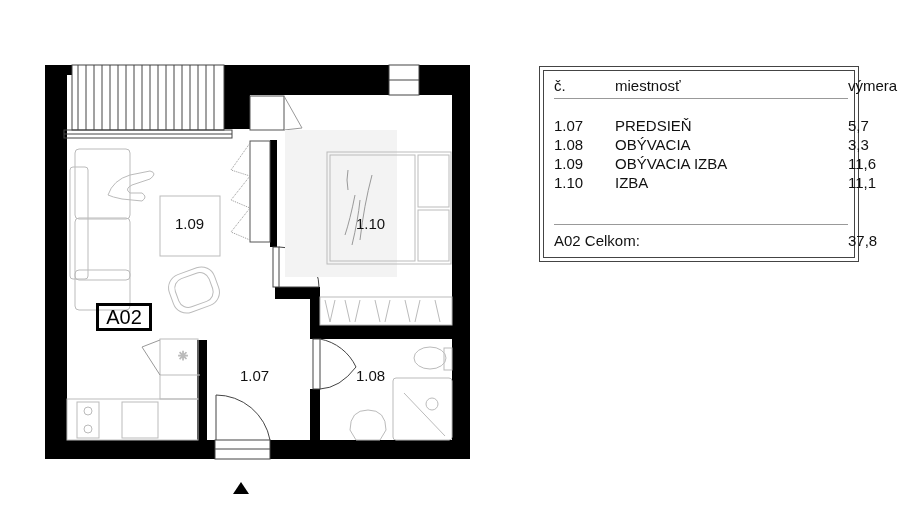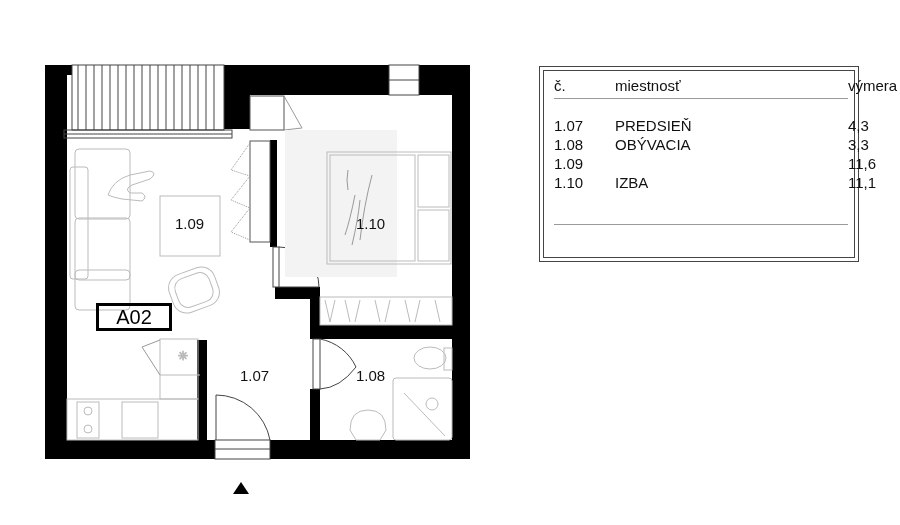--- a/index.html
+++ b/index.html
@@ -6,21 +6,21 @@
   body{width:900px;height:525px;position:relative;overflow:hidden;font-family:"Liberation Sans",sans-serif;}
   #plan{position:absolute;left:0;top:0;}
   .legend{position:absolute;left:539px;top:66px;width:320px;height:196px;border:1px solid #444;box-sizing:border-box;}
   .legend-inner{position:absolute;left:3px;top:3px;right:3px;bottom:3px;border:1px solid #444;}
   .lg-row{position:absolute;left:10px;right:6px;font-size:15px;color:#111;height:18px;line-height:18px;}
   .lg-c1{position:absolute;left:0;}
   .lg-c2{position:absolute;left:61px;}
   .lg-c3{position:absolute;left:246px;margin-left:48px;}
   .lg-hr{position:absolute;left:10px;right:6px;height:0;border-top:1px solid #999;}
   .room-label{position:absolute;font-size:15px;color:#111;}
-  .apt-label{position:absolute;left:96px;top:303px;width:76px;height:28px;border:3px solid #000;box-sizing:border-box;font-size:20px;line-height:22px;text-align:center;color:#000;}
+  .apt-label{position:absolute;left:96px;top:303px;width:56px;height:28px;border:3px solid #000;box-sizing:border-box;font-size:20px;line-height:22px;text-align:center;color:#000;}
 </style>
 </head>
 <body>
 
 <svg id="plan" width="900" height="525" viewBox="0 0 900 525">
 
   <g fill="#000">
 
     <rect x="45" y="65" width="22" height="394"></rect>
 
@@ -161,31 +161,36 @@
   <div class="legend-inner">
     <div class="lg-row" style="top:6px;">
       <span class="lg-c1">č.</span>
       <span class="lg-c2">miestnosť</span>
       <span class="lg-c3">výmera</span>
     </div>
     <div class="lg-hr" style="top:27px;"></div>
     <div class="lg-row" style="top:46px;">
       <span class="lg-c1">1.07</span>
       <span class="lg-c2">PREDSIEŇ</span>
-      <span class="lg-c3">4,3</span>
+      <span class="lg-c3">5,7</span>
     </div>
     <div class="lg-row" style="top:65px;">
       <span class="lg-c1">1.08</span>
       <span class="lg-c2">OBÝVACIA</span>
       <span class="lg-c3">3,3</span>
     </div>
     <div class="lg-row" style="top:84px;">
       <span class="lg-c1">1.09</span>
+      <span class="lg-c2">OBÝVACIA IZBA</span>
       <span class="lg-c3">11,6</span>
     </div>
     <div class="lg-row" style="top:103px;">
       <span class="lg-c1">1.10</span>
       <span class="lg-c2">IZBA</span>
       <span class="lg-c3">11,1</span>
     </div>
     <div class="lg-hr" style="top:153px;"></div>
+    <div class="lg-row" style="top:161px;">
+      <span class="lg-c1">A02 Celkom:</span>
+      <span class="lg-c3">37,8</span>
+    </div>
   </div>
 </div>
 
 </body></html>

